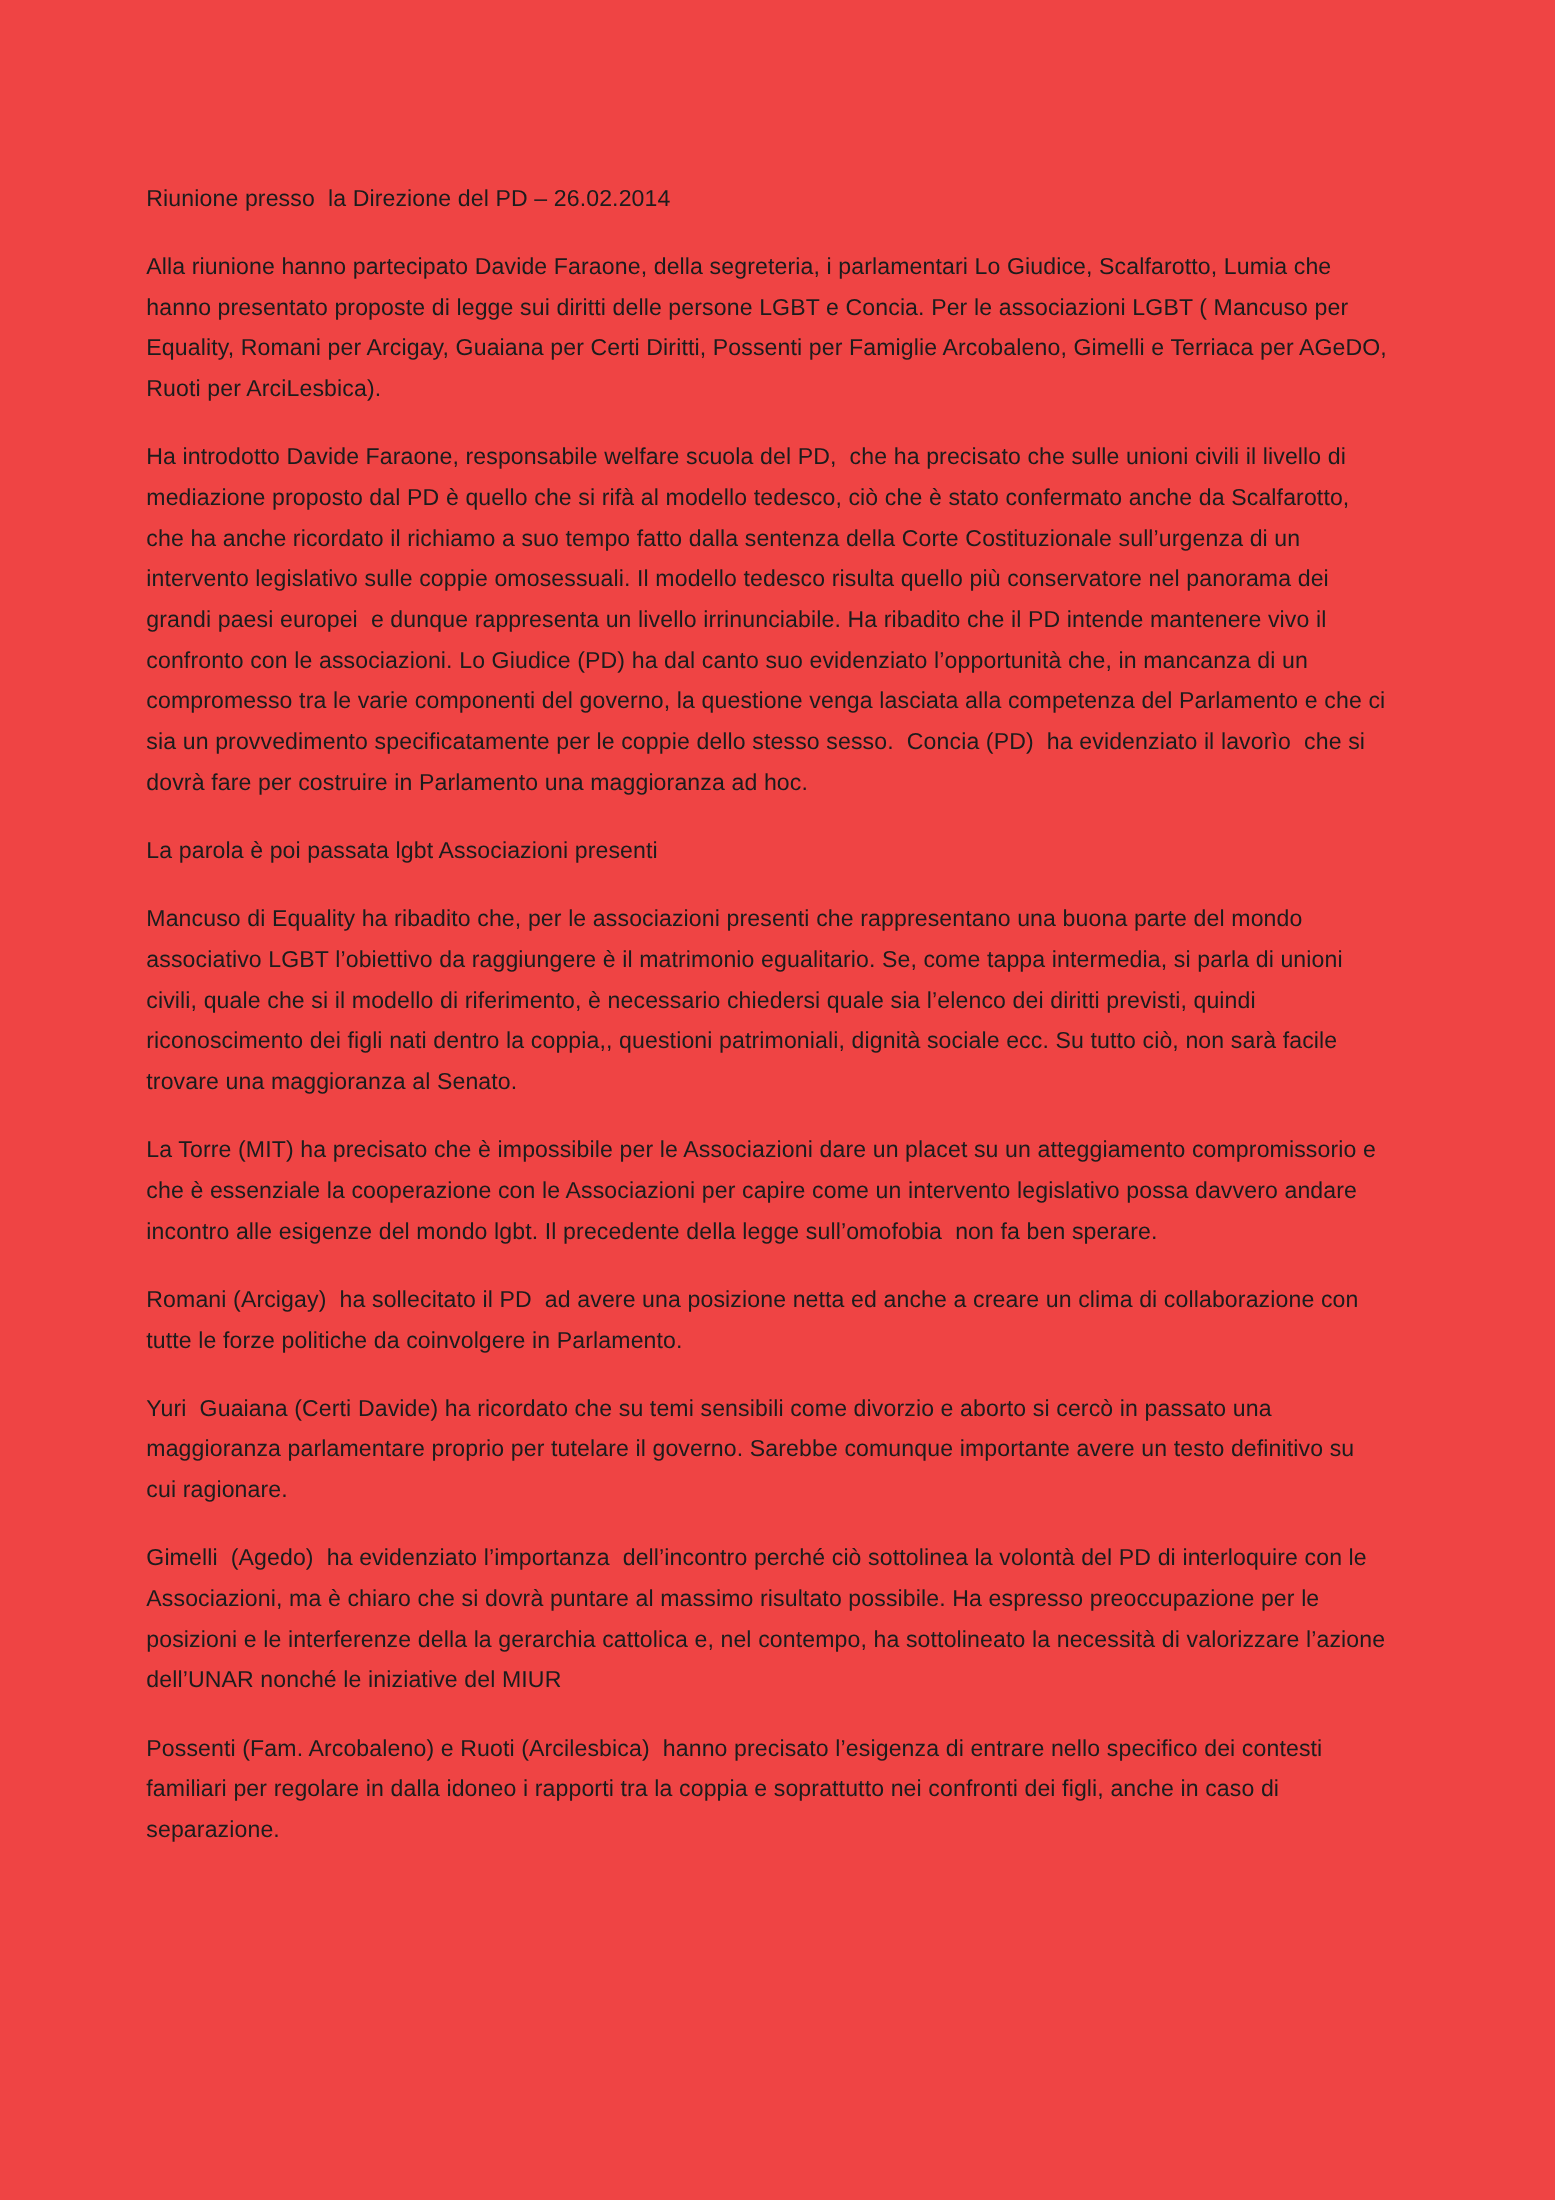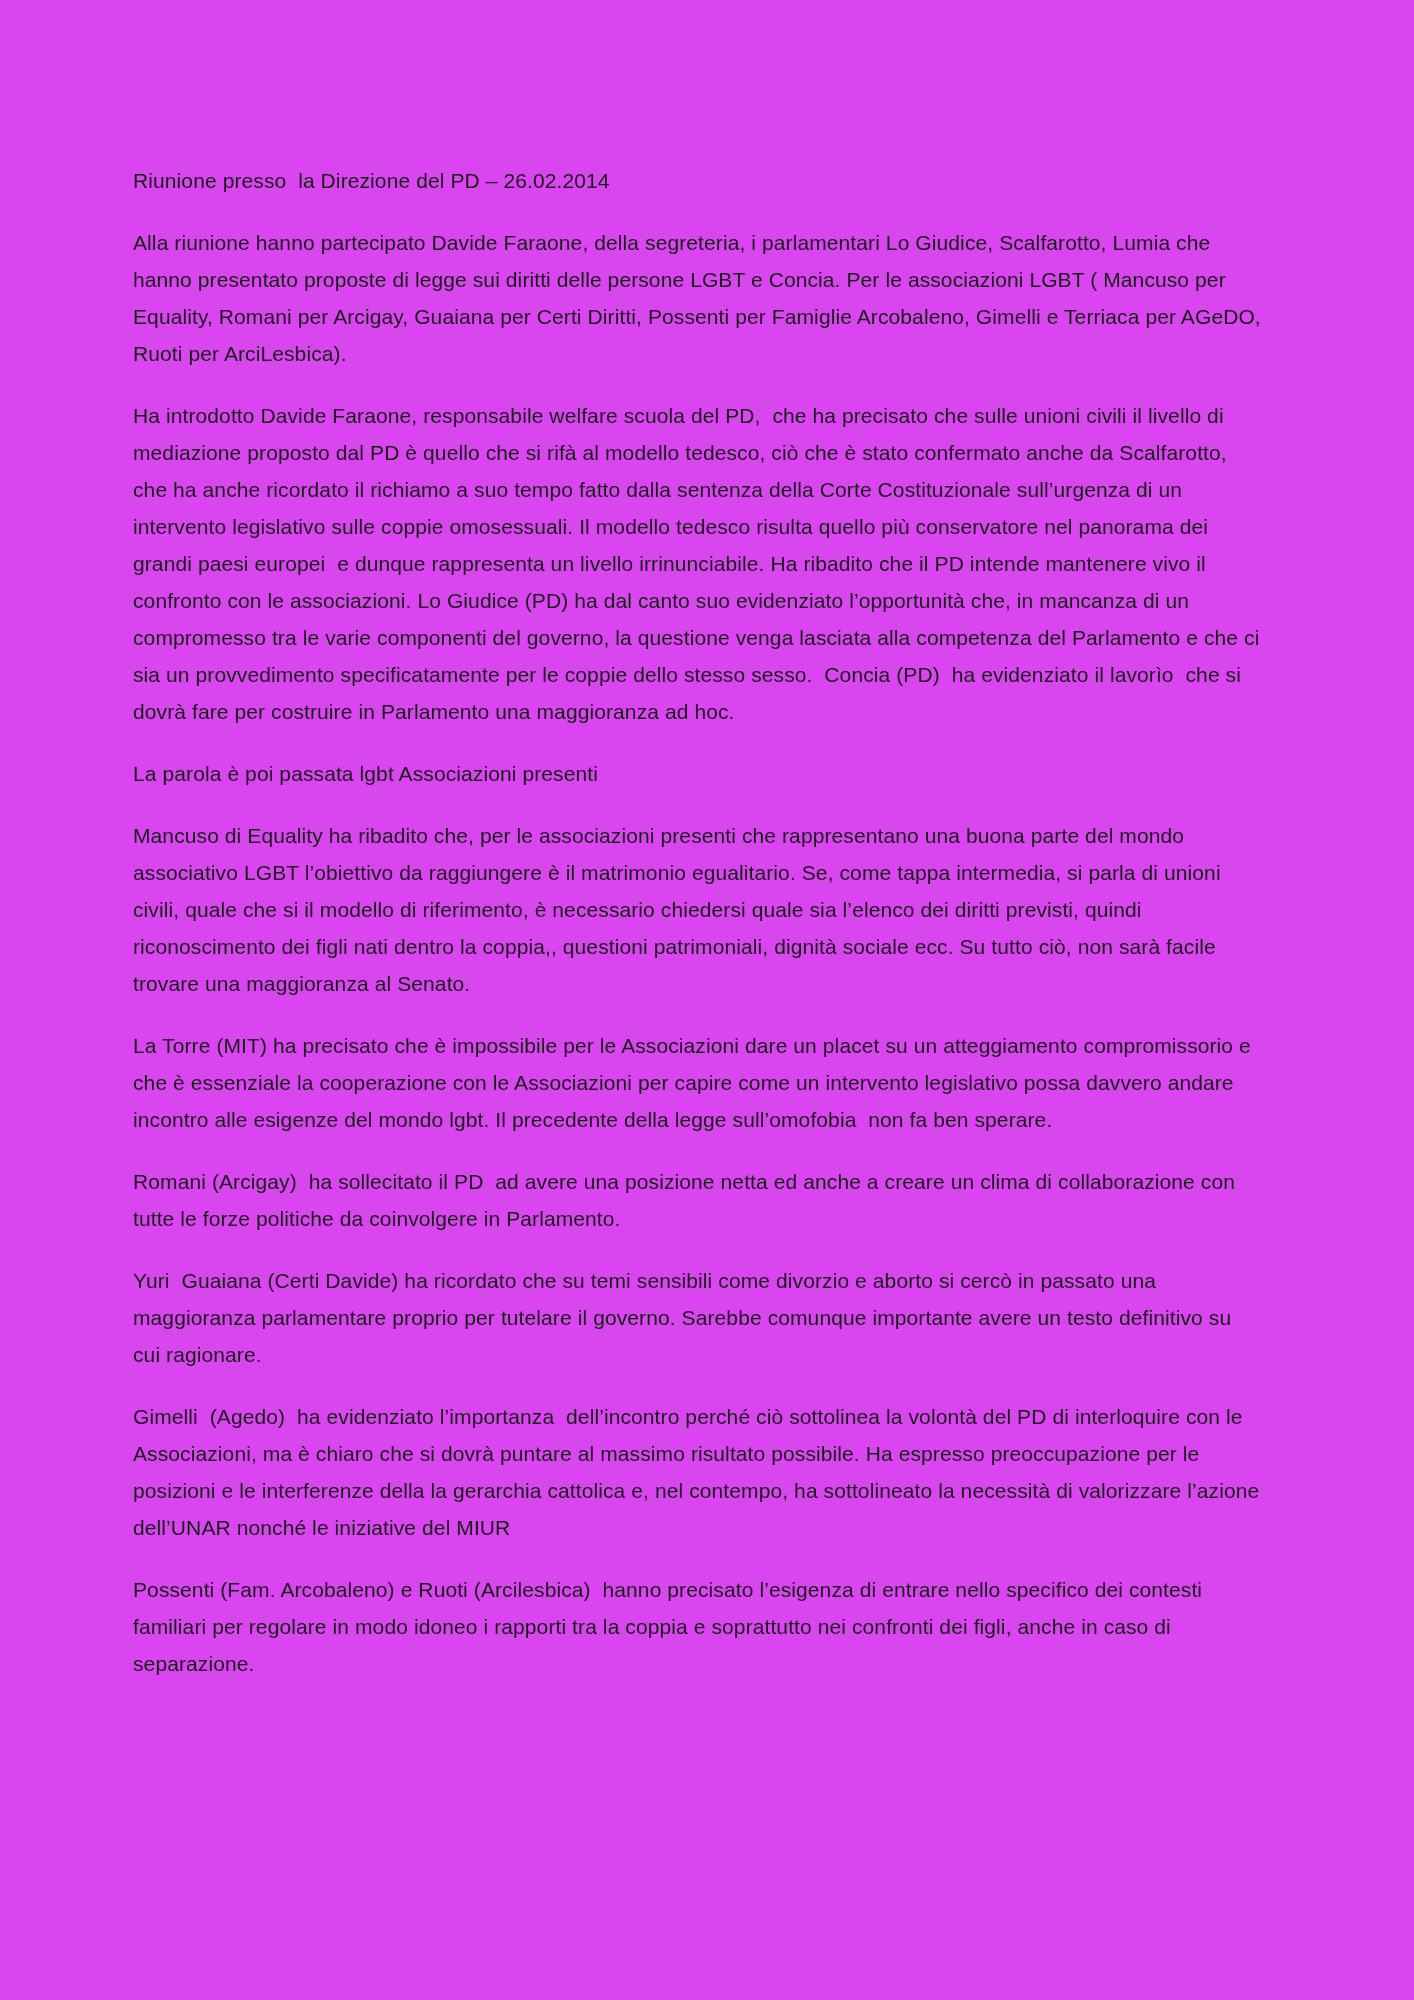--- a/index.html
+++ b/index.html
@@ -4,21 +4,21 @@
 <style>
   html, body {
     margin: 0;
     padding: 0;
     background: #ffffff;
   }
   .page {
     position: relative;
     width: 1414px;
     height: 2000px;
-    background: #d946ef;
+    background: #ef4444;
     overflow: hidden;
     box-sizing: border-box;
     padding: 162px 151px 0 133px;
     font-family: "Liberation Sans", sans-serif;
     color: #1c1c1c;
   }
   .doc-text {
     font-size: 21px;
     line-height: 37px;
     font-weight: 400;
@@ -41,15 +41,15 @@
   <div class="doc-text">
     <p class="doc-title">Riunione presso  la Direzione del PD – 26.02.2014</p>
     <p>Alla riunione hanno partecipato Davide Faraone, della segreteria, i parlamentari Lo Giudice, Scalfarotto, Lumia che hanno presentato proposte di legge sui diritti delle persone LGBT e Concia. Per le associazioni LGBT ( Mancuso per Equality, Romani per Arcigay, Guaiana per Certi Diritti, Possenti per Famiglie Arcobaleno, Gimelli e Terriaca per AGeDO, Ruoti per ArciLesbica).</p>
     <p>Ha introdotto Davide Faraone, responsabile welfare scuola del PD,  che ha precisato che sulle unioni civili il livello di mediazione proposto dal PD è quello che si rifà al modello tedesco, ciò che è stato confermato anche da Scalfarotto, che ha anche ricordato il richiamo a suo tempo fatto dalla sentenza della Corte Costituzionale sull’urgenza di un intervento legislativo sulle coppie omosessuali. Il modello tedesco risulta quello più conservatore nel panorama dei grandi paesi europei  e dunque rappresenta un livello irrinunciabile. Ha ribadito che il PD intende mantenere vivo il confronto con le associazioni. Lo Giudice (PD) ha dal canto suo evidenziato l’opportunità che, in mancanza di un compromesso tra le varie componenti del governo, la questione venga lasciata alla competenza del Parlamento e che ci sia un provvedimento specificatamente per le coppie dello stesso sesso.  Concia (PD)  ha evidenziato il lavorìo  che si dovrà fare per costruire in Parlamento una maggioranza ad hoc.</p>
     <p>La parola è poi passata lgbt Associazioni presenti</p>
     <p>Mancuso di Equality ha ribadito che, per le associazioni presenti che rappresentano una buona parte del mondo associativo LGBT l’obiettivo da raggiungere è il matrimonio egualitario. Se, come tappa intermedia, si parla di unioni civili, quale che si il modello di riferimento, è necessario chiedersi quale sia l’elenco dei diritti previsti, quindi riconoscimento dei figli nati dentro la coppia,, questioni patrimoniali, dignità sociale ecc. Su tutto ciò, non sarà facile trovare una maggioranza al Senato.</p>
     <p>La Torre (MIT) ha precisato che è impossibile per le Associazioni dare un placet su un atteggiamento compromissorio e che è essenziale la cooperazione con le Associazioni per capire come un intervento legislativo possa davvero andare incontro alle esigenze del mondo lgbt. Il precedente della legge sull’omofobia  non fa ben sperare.</p>
     <p>Romani (Arcigay)  ha sollecitato il PD  ad avere una posizione netta ed anche a creare un clima di collaborazione con tutte le forze politiche da coinvolgere in Parlamento.</p>
     <p>Yuri  Guaiana (Certi Davide) ha ricordato che su temi sensibili come divorzio e aborto si cercò in passato una maggioranza parlamentare proprio per tutelare il governo. Sarebbe comunque importante avere un testo definitivo su cui ragionare.</p>
     <p>Gimelli  (Agedo)  ha evidenziato l’importanza  dell’incontro perché ciò sottolinea la volontà del PD di interloquire con le Associazioni, ma è chiaro che si dovrà puntare al massimo risultato possibile. Ha espresso preoccupazione per le posizioni e le interferenze della la gerarchia cattolica e, nel contempo, ha sottolineato la necessità di valorizzare l’azione dell’UNAR nonché le iniziative del MIUR</p>
-    <p>Possenti (Fam. Arcobaleno) e Ruoti (Arcilesbica)  hanno precisato l’esigenza di entrare nello specifico dei contesti familiari per regolare in modo idoneo i rapporti tra la coppia e soprattutto nei confronti dei figli, anche in caso di separazione.</p>
+    <p>Possenti (Fam. Arcobaleno) e Ruoti (Arcilesbica)  hanno precisato l’esigenza di entrare nello specifico dei contesti familiari per regolare in dalla idoneo i rapporti tra la coppia e soprattutto nei confronti dei figli, anche in caso di separazione.</p>
   </div>
 </div>
 
 </body></html>

